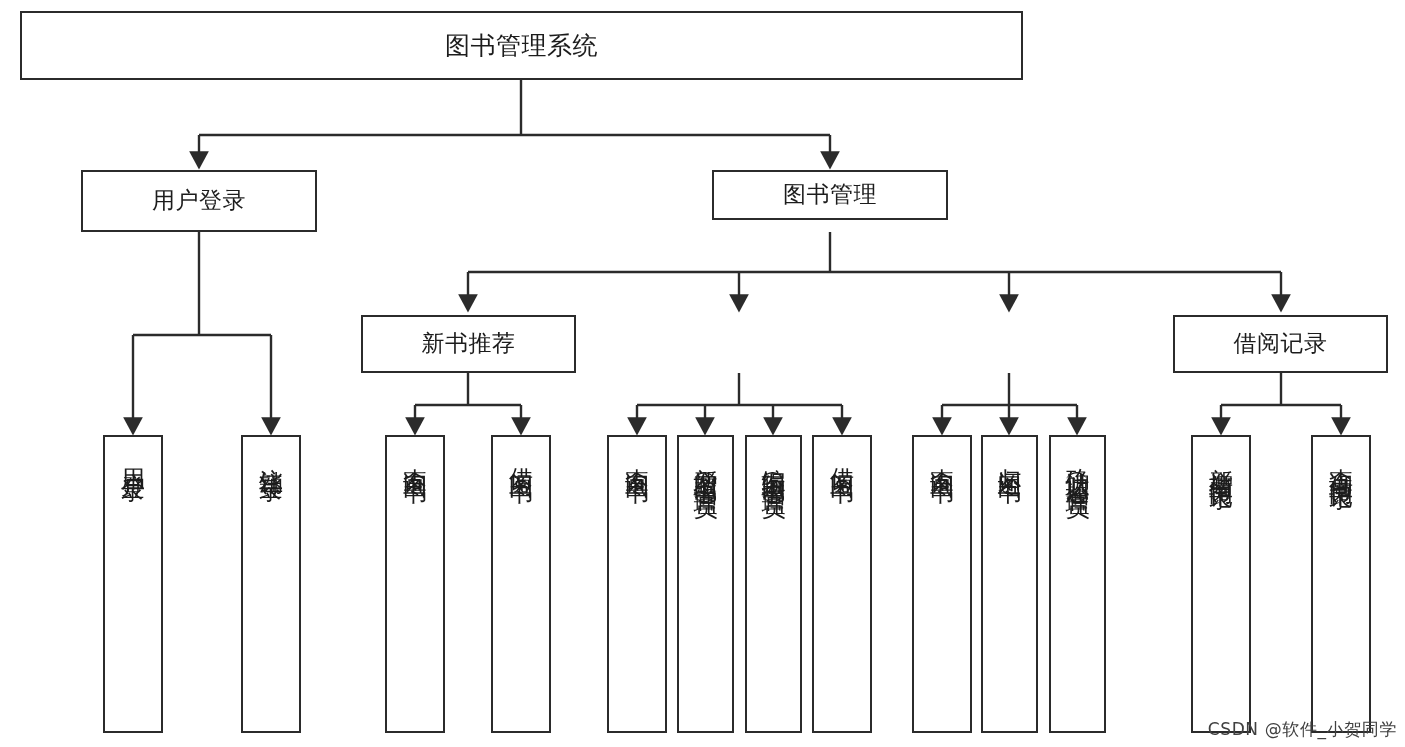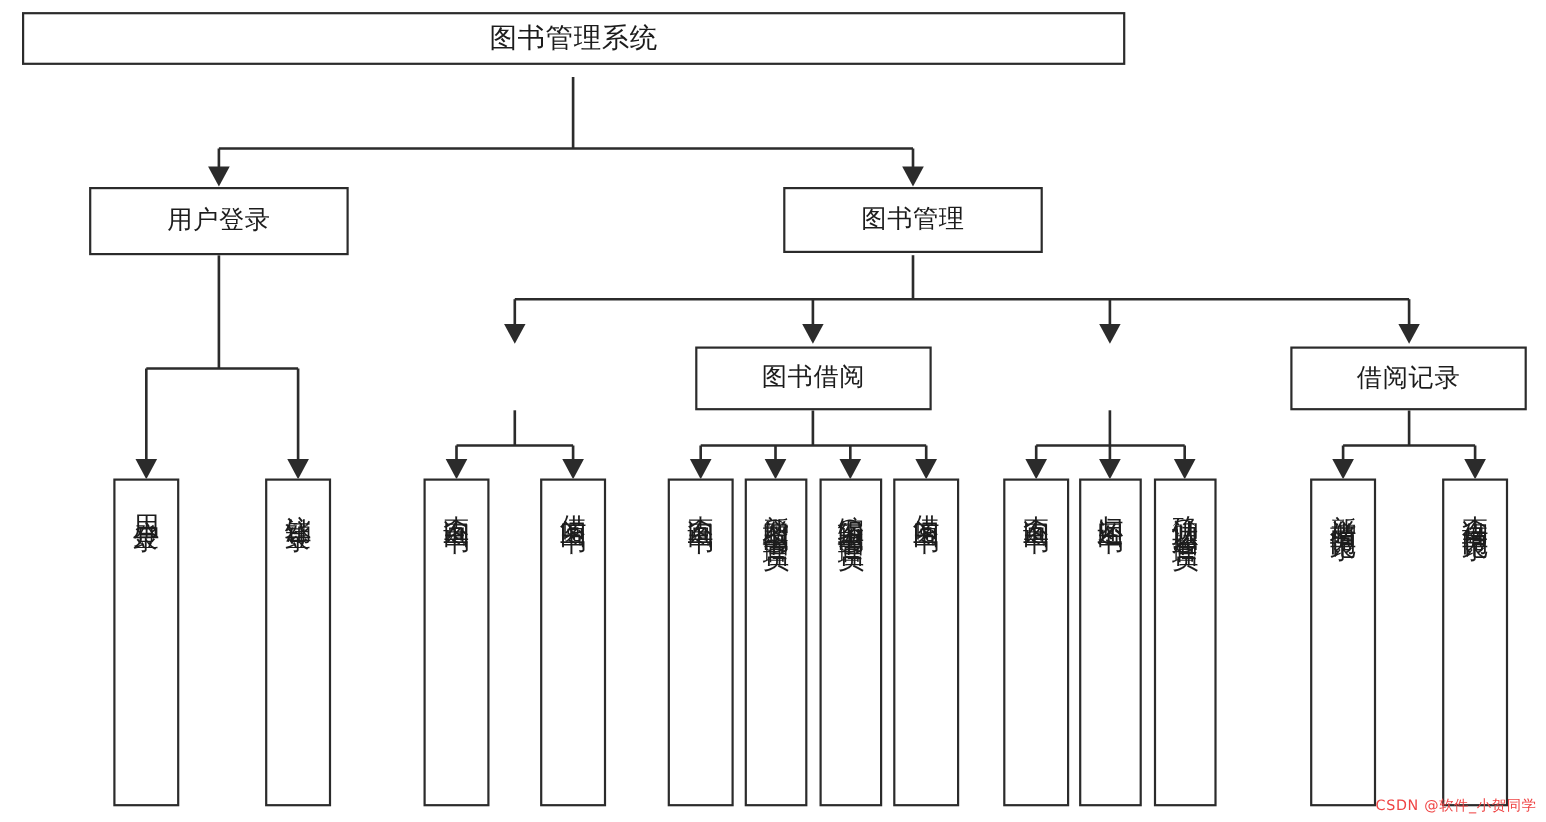--- a/index.html
+++ b/index.html
@@ -61,22 +61,22 @@
     text-orientation: upright;
     font-size: 24px;
     line-height: 1.0;
     letter-spacing: 4px;
     white-space: nowrap;
   }
   .watermark {
     position: absolute;
     right: 8px;
     bottom: 6px;
-    font-size: 13px;
-    color: #ef4444;
+    font-size: 17px;
+    color: #404040;
     letter-spacing: 0.6px;
     z-index: 5;
     white-space: nowrap;
   }
 </style>
 </head>
 <body>
 
 <div id="canvas">
 
@@ -123,33 +123,33 @@
       <path d="M1009,405 L1009,426" marker-end="url(#arrow)"></path>
       <path d="M1077,405 L1077,426" marker-end="url(#arrow)"></path>
 
       <path d="M1281,373 L1281,405"></path>
       <path d="M1221,405 L1341,405"></path>
       <path d="M1221,405 L1221,426" marker-end="url(#arrow)"></path>
       <path d="M1341,405 L1341,426" marker-end="url(#arrow)"></path>
     </g>
   </svg>
 
-  <div class="node horiz root" style="left:20px; top:11px; width:1003px; height:48px;">
+  <div class="node horiz root" style="left:20px; top:11px; width:1003px; height:69px;">
     <span class="label">图书管理系统</span>
   </div>
 
   <div class="node horiz" style="left:81px; top:170px; width:236px; height:62px;">
     <span class="label">用户登录</span>
   </div>
-  <div class="node horiz" style="left:712px; top:170px; width:236px; height:60px;">
+  <div class="node horiz" style="left:712px; top:170px; width:236px; height:50px;">
     <span class="label">图书管理</span>
   </div>
 
-  <div class="node horiz" style="left:632px; top:315px; width:215px; height:58px;">
-    <span class="label">图书借阅</span>
+  <div class="node horiz" style="left:361px; top:315px; width:215px; height:58px;">
+    <span class="label">新书推荐</span>
   </div>
   <div class="node horiz" style="left:1173px; top:315px; width:215px; height:58px;font-family:Liberation Serif, serif;">
     <span class="label">借阅记录</span>
   </div>
 
   <div class="node vert" style="left:103px; top:435px; width:60px; height:298px;">
     <span class="label">用户登录</span>
   </div>
   <div class="node vert" style="left:241px; top:435px; width:60px; height:298px;">
     <span class="label">注销登录</span>

